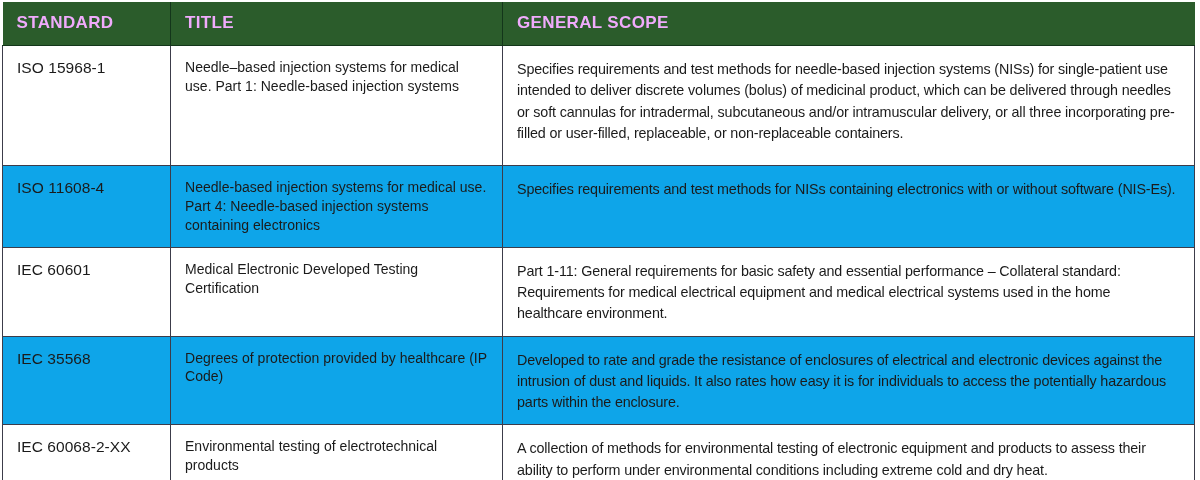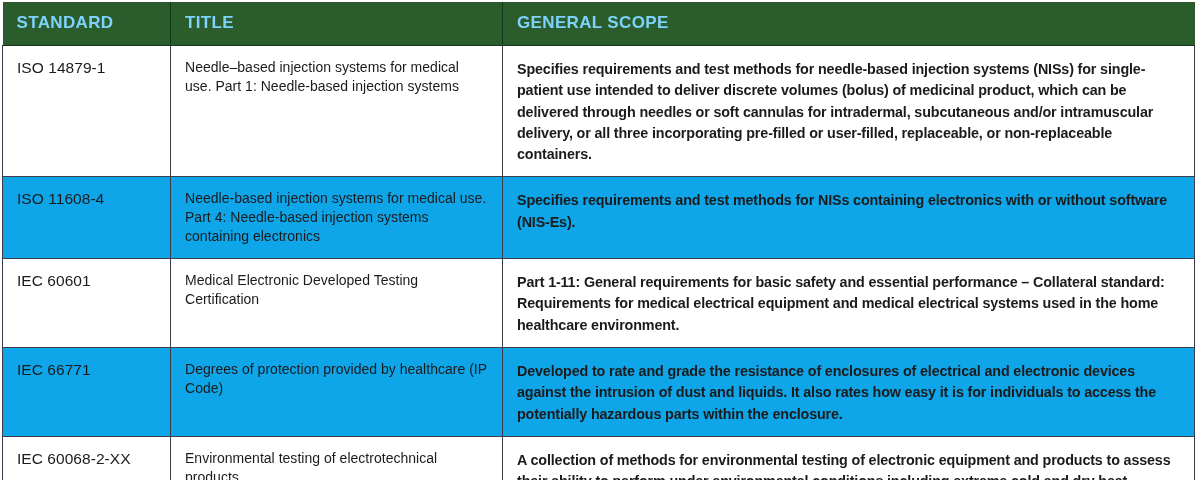--- a/index.html
+++ b/index.html
@@ -32,21 +32,21 @@
   col.c-standard { width: 168px; }
   col.c-title    { width: 332px; }
   col.c-scope    { width: 692px; }
 
   
   thead tr {
     background: #2b5c2b;
   }
   thead th {
     background: #2b5c2b;
-    color: #7dd3fc;
+    color: #f0abfc;
     text-align: left;
     font-family: "Liberation Sans", sans-serif;
     font-weight: bold;
     font-size: 17px;
     letter-spacing: 0.35px;
     padding: 11px 0 12px 14px;
     border-right: 1px solid #13361a;
     border-bottom: 1px solid #13361a;
     vertical-align: middle;
     height: 43px;
@@ -80,21 +80,20 @@
     font-size: 14px;
     line-height: 1.35;
     letter-spacing: 0.02px;
   }
   td.cell-scope {
     font-size: 15px;
     line-height: 1.42;
     letter-spacing: -0.15px;
     font-stretch: condensed;
     transform-origin: left top;
-    font-weight: bold;
   }
   td.cell-scope .scope-text {
     display: block;
     transform: scaleX(0.955);
     transform-origin: left top;
     width: 104.5%;
   }
 
   
   tr.r0 td { height: 120px; }
@@ -115,42 +114,42 @@
     </colgroup>
     <thead>
       <tr>
         <th>STANDARD</th>
         <th>TITLE</th>
         <th>GENERAL SCOPE</th>
       </tr>
     </thead>
     <tbody>
       <tr class="row-plain r0">
-        <td class="cell-standard">ISO 14879-1</td>
+        <td class="cell-standard">ISO 15968-1</td>
         <td class="cell-title">Needle–based injection systems for medical use. Part 1: Needle-based injection systems</td>
         <td class="cell-scope">
             <span class="scope-text">Specifies requirements and test methods for needle-based injection systems (NISs) for single-patient use intended to deliver discrete volumes (bolus) of medicinal product, which can be delivered through needles or soft cannulas for intradermal, subcutaneous and/or intramuscular delivery, or all three incorporating pre-filled or user-filled, replaceable, or non-replaceable containers.</span>
           </td>
       </tr>
       <tr class="row-alt r1">
         <td class="cell-standard">ISO 11608-4</td>
         <td class="cell-title">Needle-based injection systems for medical use. Part 4: Needle-based injection systems containing electronics</td>
         <td class="cell-scope">
             <span class="scope-text">Specifies requirements and test methods for NISs containing electronics with or without software (NIS-Es).</span>
           </td>
       </tr>
       <tr class="row-plain r2">
         <td class="cell-standard">IEC 60601</td>
         <td class="cell-title">Medical Electronic Developed Testing Certification</td>
         <td class="cell-scope">
             <span class="scope-text">Part 1-11: General requirements for basic safety and essential performance – Collateral standard: Requirements for medical electrical equipment and medical electrical systems used in the home healthcare environment.</span>
           </td>
       </tr>
       <tr class="row-alt r3">
-        <td class="cell-standard">IEC 66771</td>
+        <td class="cell-standard">IEC 35568</td>
         <td class="cell-title">Degrees of protection provided by healthcare (IP Code)</td>
         <td class="cell-scope">
             <span class="scope-text">Developed to rate and grade the resistance of enclosures of electrical and electronic devices against the intrusion of dust and liquids. It also rates how easy it is for individuals to access the potentially hazardous parts within the enclosure.</span>
           </td>
       </tr>
       <tr class="row-plain r4">
         <td class="cell-standard">IEC 60068-2-XX</td>
         <td class="cell-title">Environmental testing of electrotechnical products</td>
         <td class="cell-scope">
             <span class="scope-text">A collection of methods for environmental testing of electronic equipment and products to assess their ability to perform under environmental conditions including extreme cold and dry heat.</span>

